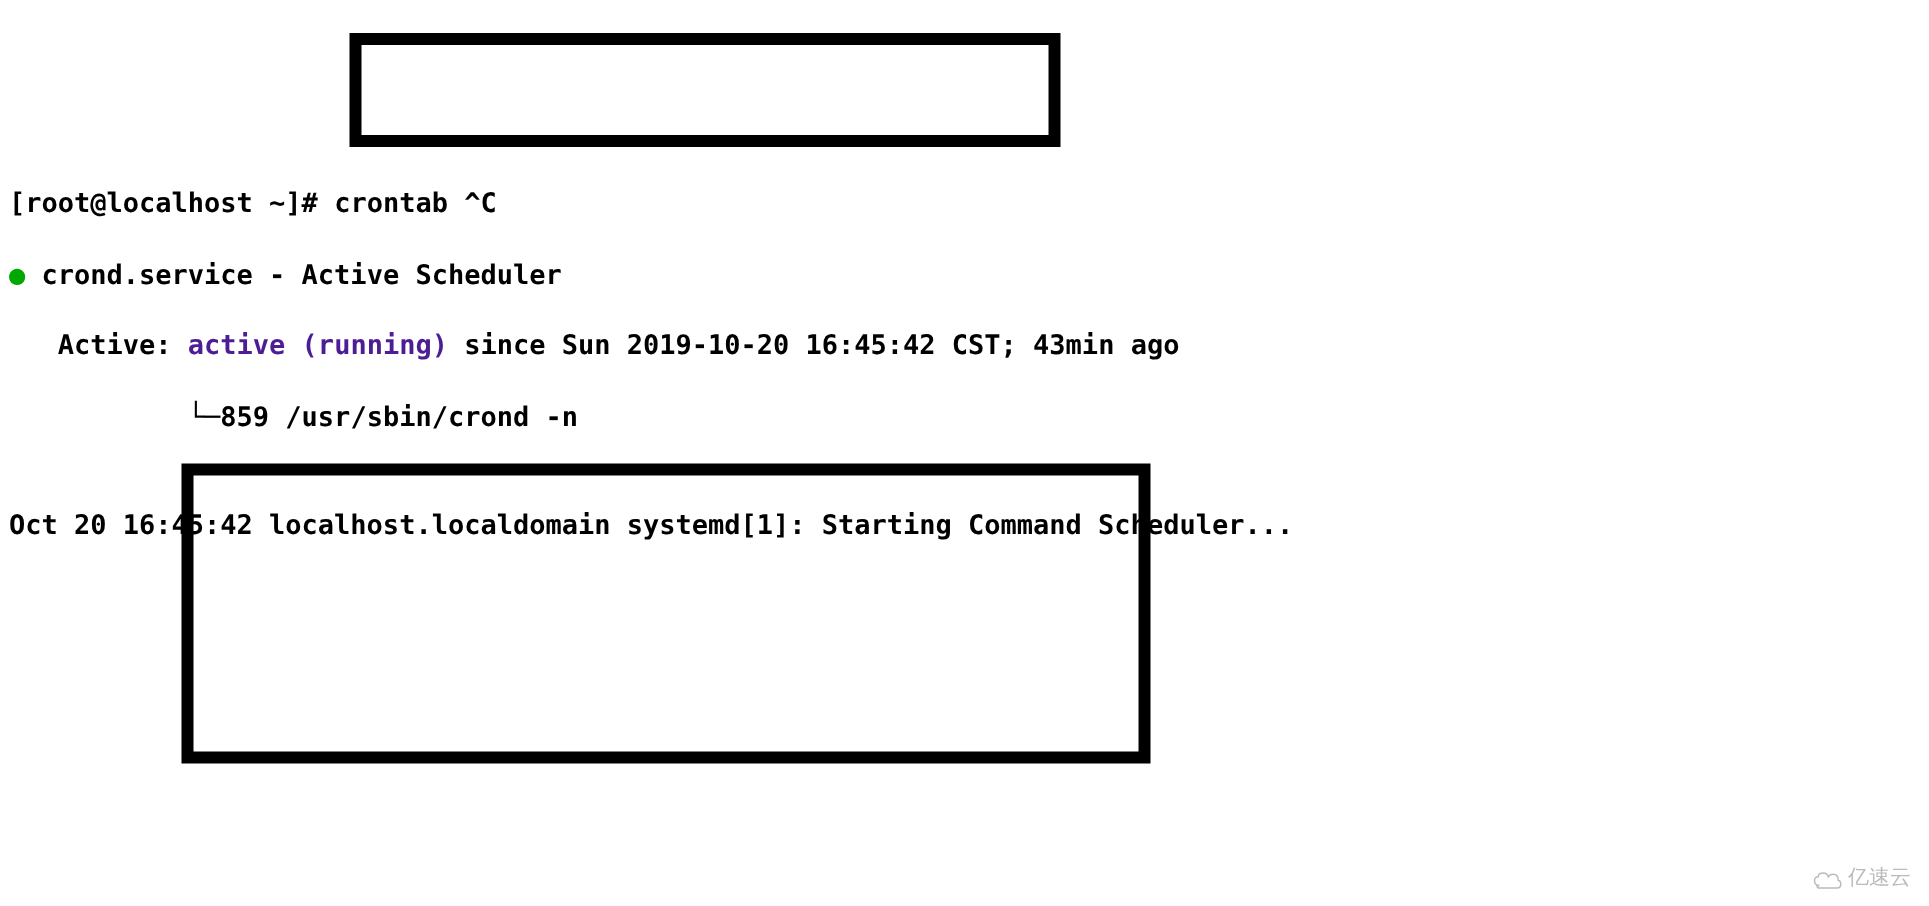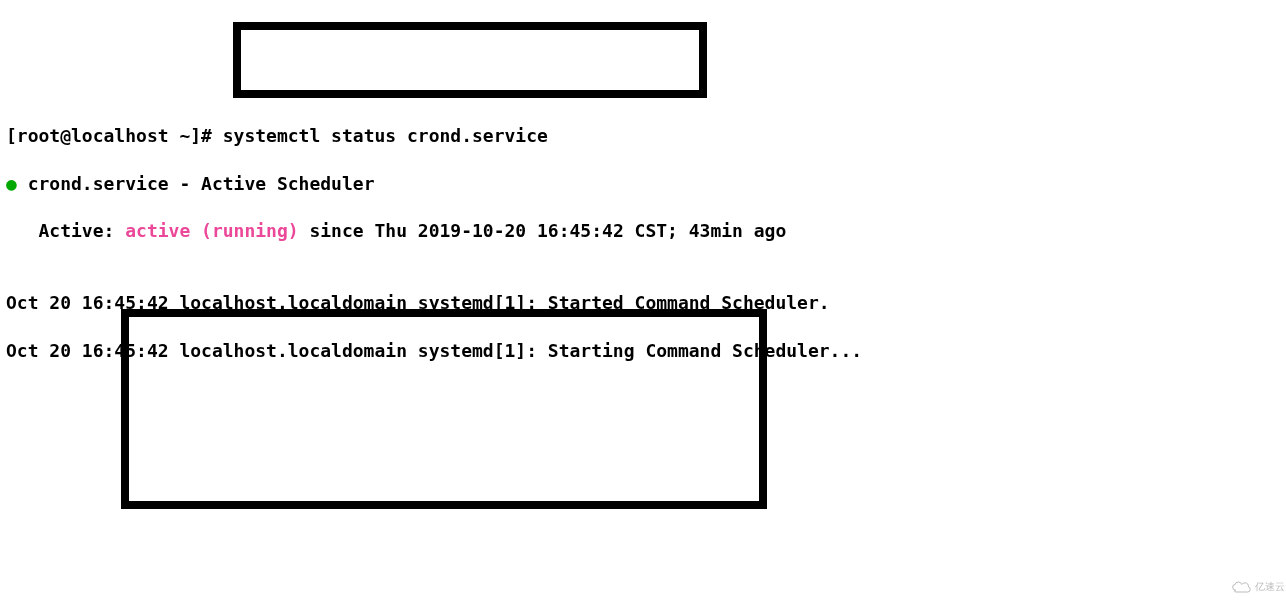--- a/index.html
+++ b/index.html
@@ -21,21 +21,21 @@
       overflow: hidden;
     }
     .terminal {
       padding: 4px 6px;
       position: relative;
     }
     .line {
       display: block;
     }
     .active-green {
-      color: #ec4899;
+      color: #4c1d95;
       font-weight: bold;
     }
     .bullet {
       color: #00a800;
     }
     .highlight-box-1 {
       position: absolute;
       border: 8px solid #000000;
       left: 233px;
       top: 22px;
@@ -47,49 +47,49 @@
       position: absolute;
       border: 8px solid #000000;
       left: 121px;
       top: 309px;
       width: 646px;
       height: 200px;
       pointer-events: none;
     }
     .watermark {
       position: absolute;
-      right: 1px;
+      right: 12px;
       bottom: 10px;
-      font-size: 10px;
+      font-size: 14px;
       font-weight: normal;
       color: #bbbbbb;
       font-family: Arial, sans-serif;
       display: flex;
-      align-items: center;
+      align-items: flex-end;
       gap: 4px;
     }
     .watermark-icon {
       width: 20px;
       height: 14px;
     }
     .tree-char {
       font-weight: normal;
     }
   </style>
 </head>
 <body>
 
 
 
 <div class="terminal">
-<span class="line"><span>[root@localhost ~]# </span><span>systemctl status crond.service</span></span>
+<span class="line"><span>[root@localhost ~]# </span><span>crontab ^C</span></span>
 <span class="line"><span class="bullet">●</span><span> crond.service - Active Scheduler</span></span>
-<span class="line"><span>   Active: </span><span class="active-green">active (running)</span><span> since Thu 2019-10-20 16:45:42 CST; 43min ago</span></span>
+<span class="line"><span>   Active: </span><span class="active-green">active (running)</span><span> since Sun 2019-10-20 16:45:42 CST; 43min ago</span></span>
+<span class="line"><span class="tree-char">           └─</span><span>859 /usr/sbin/crond -n</span></span>
 <span class="line"><span></span></span>
-<span class="line"><span>Oct 20 16:45:42 localhost.localdomain systemd[1]: Started Command Scheduler.</span></span>
 <span class="line"><span>Oct 20 16:45:42 localhost.localdomain systemd[1]: Starting Command Scheduler...</span></span>
 
 
 
 
 
 
 
 
 <span class="line"><span></span></span>

